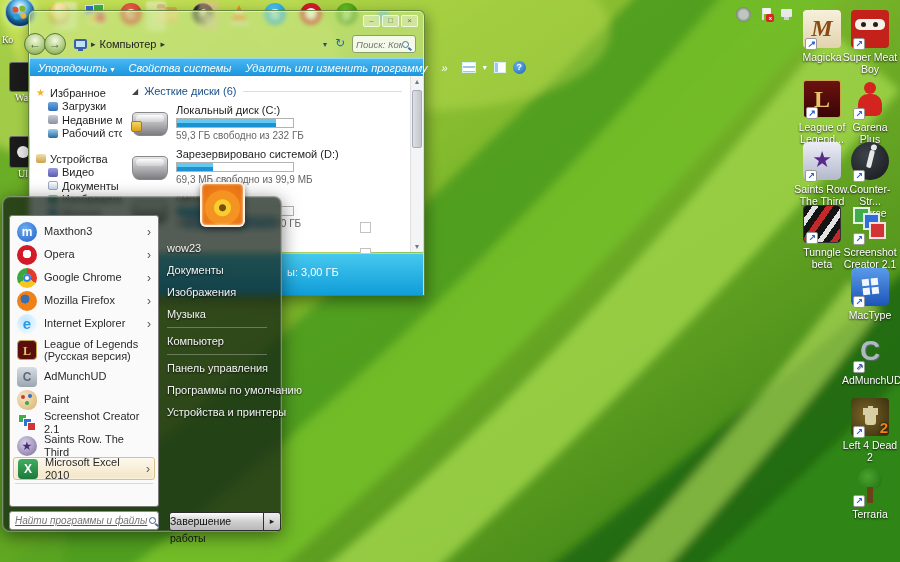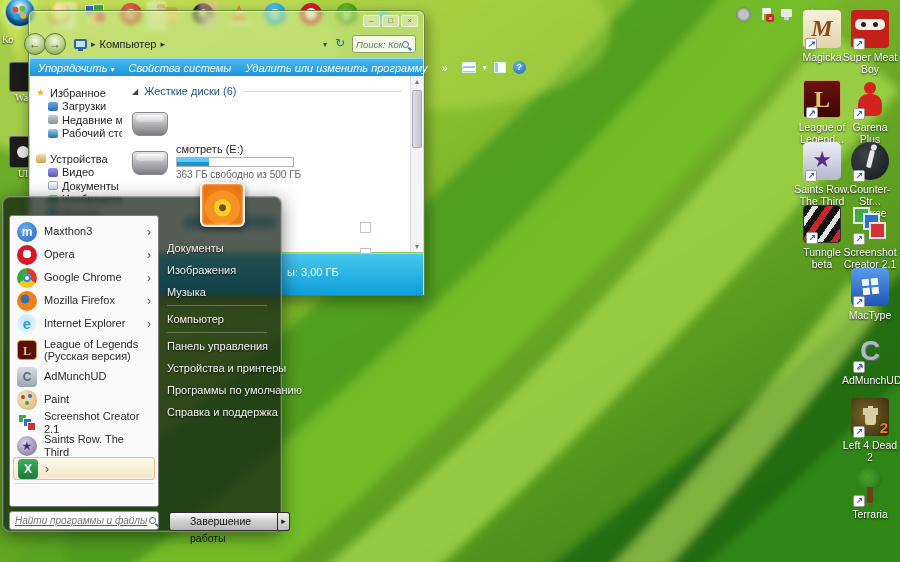--- a/index.html
+++ b/index.html
@@ -143,21 +143,21 @@
   .sm-allprog { display:flex; align-items:center; gap:7px; height:22px; padding:0 4px; color:#1a1a1a; }
   .flag { width:16px; height:16px; display:grid; grid-template-columns:7px 7px; grid-template-rows:7px 7px; gap:1px; transform:rotate(-4deg); }
   .flag span { border-radius:1px; }
   .f-r { background:#e44f26; } .f-g { background:#7db72f; } .f-b { background:#2a9fd8; } .f-y { background:#f7b733; }
   .sm-search { position:absolute; left:6px; top:314px; width:150px; height:19px; background:#fff; border:1px solid #8a8a8a; border-radius:3px; display:flex; align-items:center; padding:0 5px; }
   .sm-search input { border:0; outline:0; flex:1; font-size:10px; font-style:italic; color:#555; background:transparent; font-family:inherit;text-decoration:underline; }
   .sm-right { position:absolute; left:160px; top:40px; width:114px; color:#f4f4f4; text-shadow:0 1px 2px rgba(0,0,0,.8); }
   .smr-item { height:22px; line-height:22px; padding-left:4px; white-space:nowrap; }
   .smr-div { height:1px; width:100px; background:rgba(255,255,255,.28); margin:2px 0 2px 4px; }
   .shutdown { position:absolute; left:166px; top:315px; display:flex; }
-  .sd-btn { height:19px; padding:0 20px; background:linear-gradient(#fdfdfd,#cfcfcf 50%,#b8b8b8); border:1px solid #2e2e2e; border-radius:3px 0 0 3px; font-size:10.5px; line-height:17px; color:#111; box-shadow:inset 0 1px 0 #fff; }
+  .sd-btn { height:19px; padding:0 0; background:linear-gradient(#fdfdfd,#cfcfcf 50%,#b8b8b8); border:1px solid #2e2e2e; border-radius:3px 0 0 3px; font-size:10.5px; line-height:17px; color:#111; box-shadow:inset 0 1px 0 #fff; }
   .sd-arr { width:18px; height:19px; background:linear-gradient(#eee,#bdbdbd); border:1px solid #2e2e2e; border-left:0; border-radius:0 3px 3px 0; text-align:center; line-height:17px; font-size:9px; color:#222; }
   #userpic { left:200px; top:182px; width:45px; height:45px; z-index:6; border-radius:6px; border:2px solid rgba(255,255,255,.9);
     box-shadow:0 2px 6px rgba(0,0,0,.45), inset 0 0 3px rgba(255,255,255,.8);
     background:radial-gradient(circle at 50% 58%,#7a4a0e 0 3px,#f7ce2e 4px 8px,#f49222 9px 17px,#ed7a16 18px 60%,#e06a10); }
 
   
   #taskbar { left:0; bottom:0; width:900px; height:27px; z-index:7; background:linear-gradient(rgba(30,42,26,.92),rgba(6,10,6,.97)); border-top:1px solid rgba(255,255,255,.28); display:flex; align-items:center; }
   #orb { position:relative; width:30px; height:30px; margin:-4px 6px 0 5px; border-radius:50%; flex:none;
     background:radial-gradient(circle at 50% 32%,#cfeaff 0 10%,#5ab4e8 34%,#1d6fb0 62%,#0a3a66);
     border:1px solid rgba(255,255,255,.55); box-shadow:0 0 10px rgba(215,255,150,.9), inset 0 -3px 6px rgba(0,0,0,.45); }
@@ -404,23 +404,40 @@
         </div>
     </div>
 
     <div class="mainpane">
       <div class="grp">
         <span class="tw">◢</span>
         <span>Жесткие диски (6)</span>
         <span class="line"></span>
       </div>
 
+      <div class="disk">
+        <div class="hdd os"></div>
+        <div>
+          <div class="dname">Локальный диск (C:)</div>
+          <div class="dbar">
+              <div class="dfill" style="width: 85%;"></div>
+            </div>
+          <div class="dinfo">59,3 ГБ свободно из 232 ГБ</div>
+        </div>
+      </div>
 
       <div class="disk">
         <div class="hdd"></div>
+        <div>
+          <div class="dname">Зарезервировано системой (D:)</div>
+          <div class="dbar">
+              <div class="dfill" style="width: 31%;"></div>
+            </div>
+          <div class="dinfo">69,3 МБ свободно из 99,9 МБ</div>
+        </div>
       </div>
 
       <div class="disk">
         <div class="hdd"></div>
         <div>
           <div class="dname">смотреть (E:)</div>
           <div class="dbar">
               <div class="dfill" style="width: 28%;"></div>
             </div>
           <div class="dinfo">363 ГБ свободно из 500 ГБ</div>
@@ -495,41 +512,42 @@
         <span class="lab">Screenshot Creator 2.1</span>
         <span class="arr"></span>
       </div>
     <div class="sm-item">
         <span class="sm-ico i-sr">★</span>
         <span class="lab">Saints Row. The Third</span>
         <span class="arr"></span>
       </div>
     <div class="sm-item hl">
         <span class="sm-ico i-excel">X</span>
+        <span class="lab">Microsoft Excel 2010</span>
         <span class="arr">›</span>
       </div>
     <div class="sm-divider"></div>
   </div>
 
   <div class="sm-search">
     <input placeholder="Найти программы и файлы" style="">
     <span class="lens" style="border-color:#3a5f95;"></span>
   </div>
 
   <div class="sm-right">
+    <div class="smr-item">wow23</div>
     <div class="smr-item">Документы</div>
     <div class="smr-item">Изображения</div>
     <div class="smr-item">Музыка</div>
     <div class="smr-div"></div>
     <div class="smr-item">Компьютер</div>
     <div class="smr-div"></div>
     <div class="smr-item">Панель управления</div>
+    <div class="smr-item">Программы по умолчанию</div>
     <div class="smr-item">Устройства и принтеры</div>
-    <div class="smr-item">Программы по умолчанию</div>
-    <div class="smr-item">Справка и поддержка</div>
   </div>
 
   <div class="shutdown">
     <div class="sd-btn">Завершение работы</div>
     <div class="sd-arr">▸</div>
   </div>
 </div>
 
 <div id="userpic" class="abs"></div>
 

